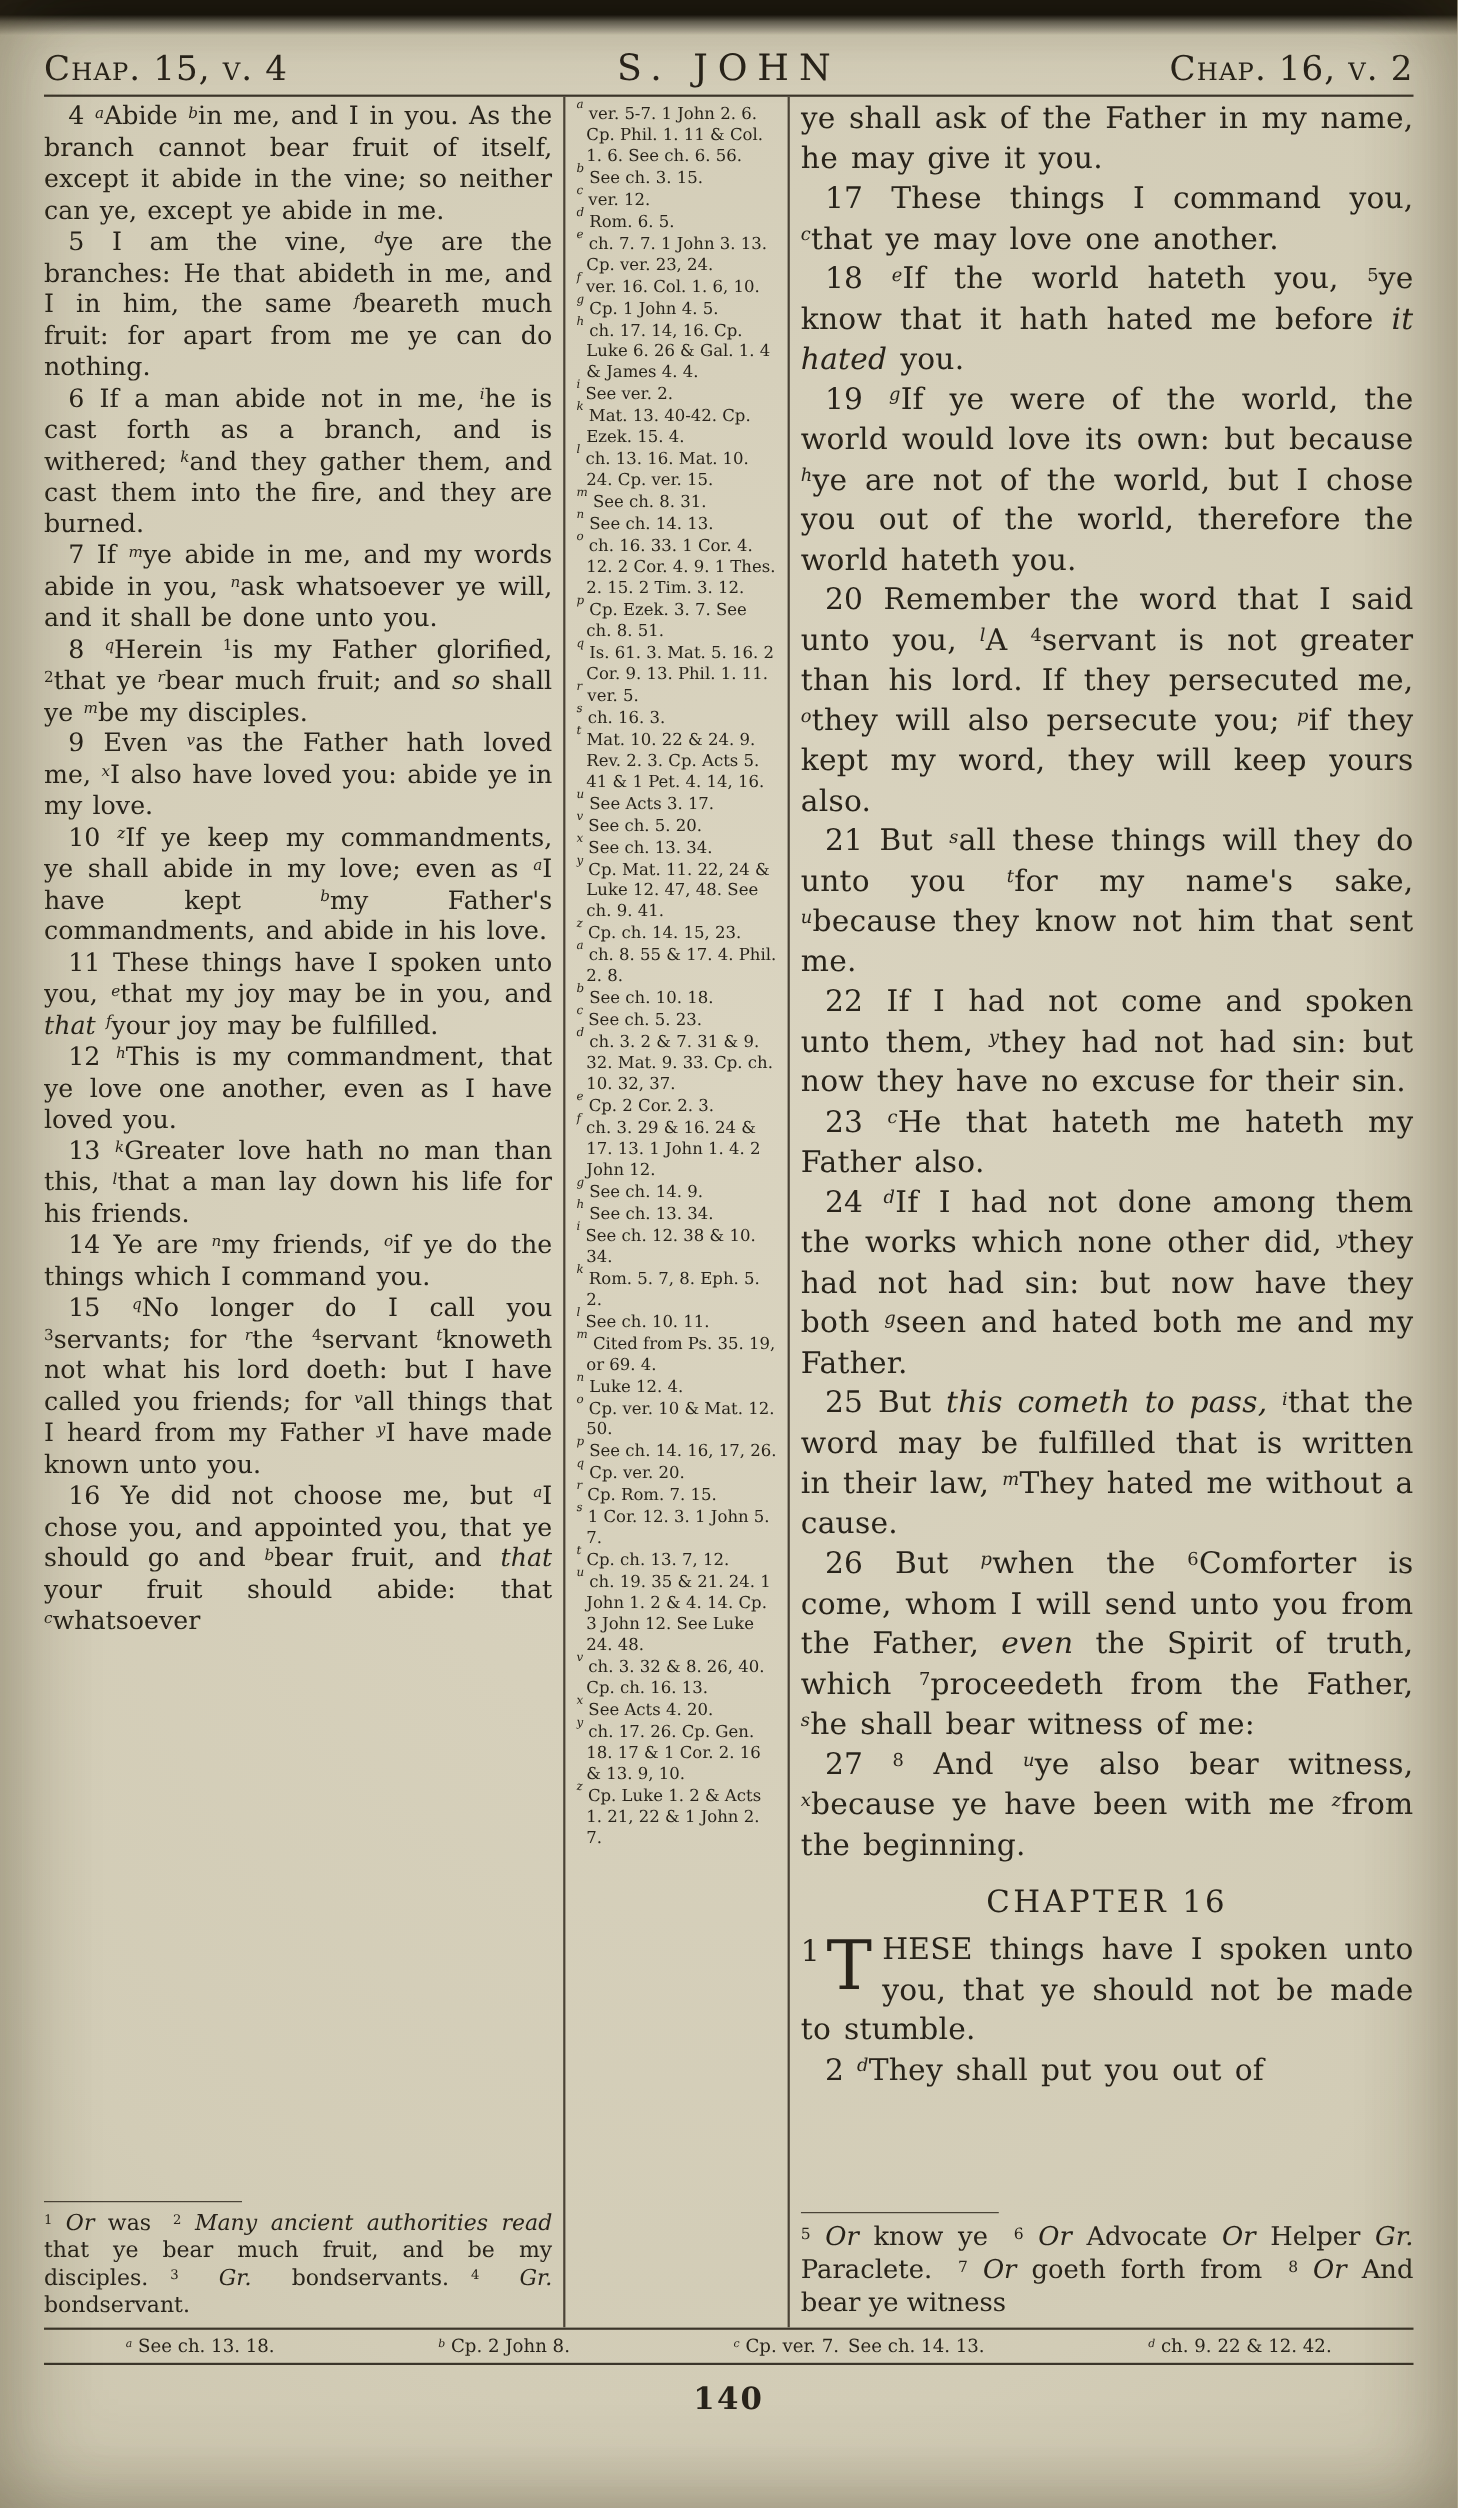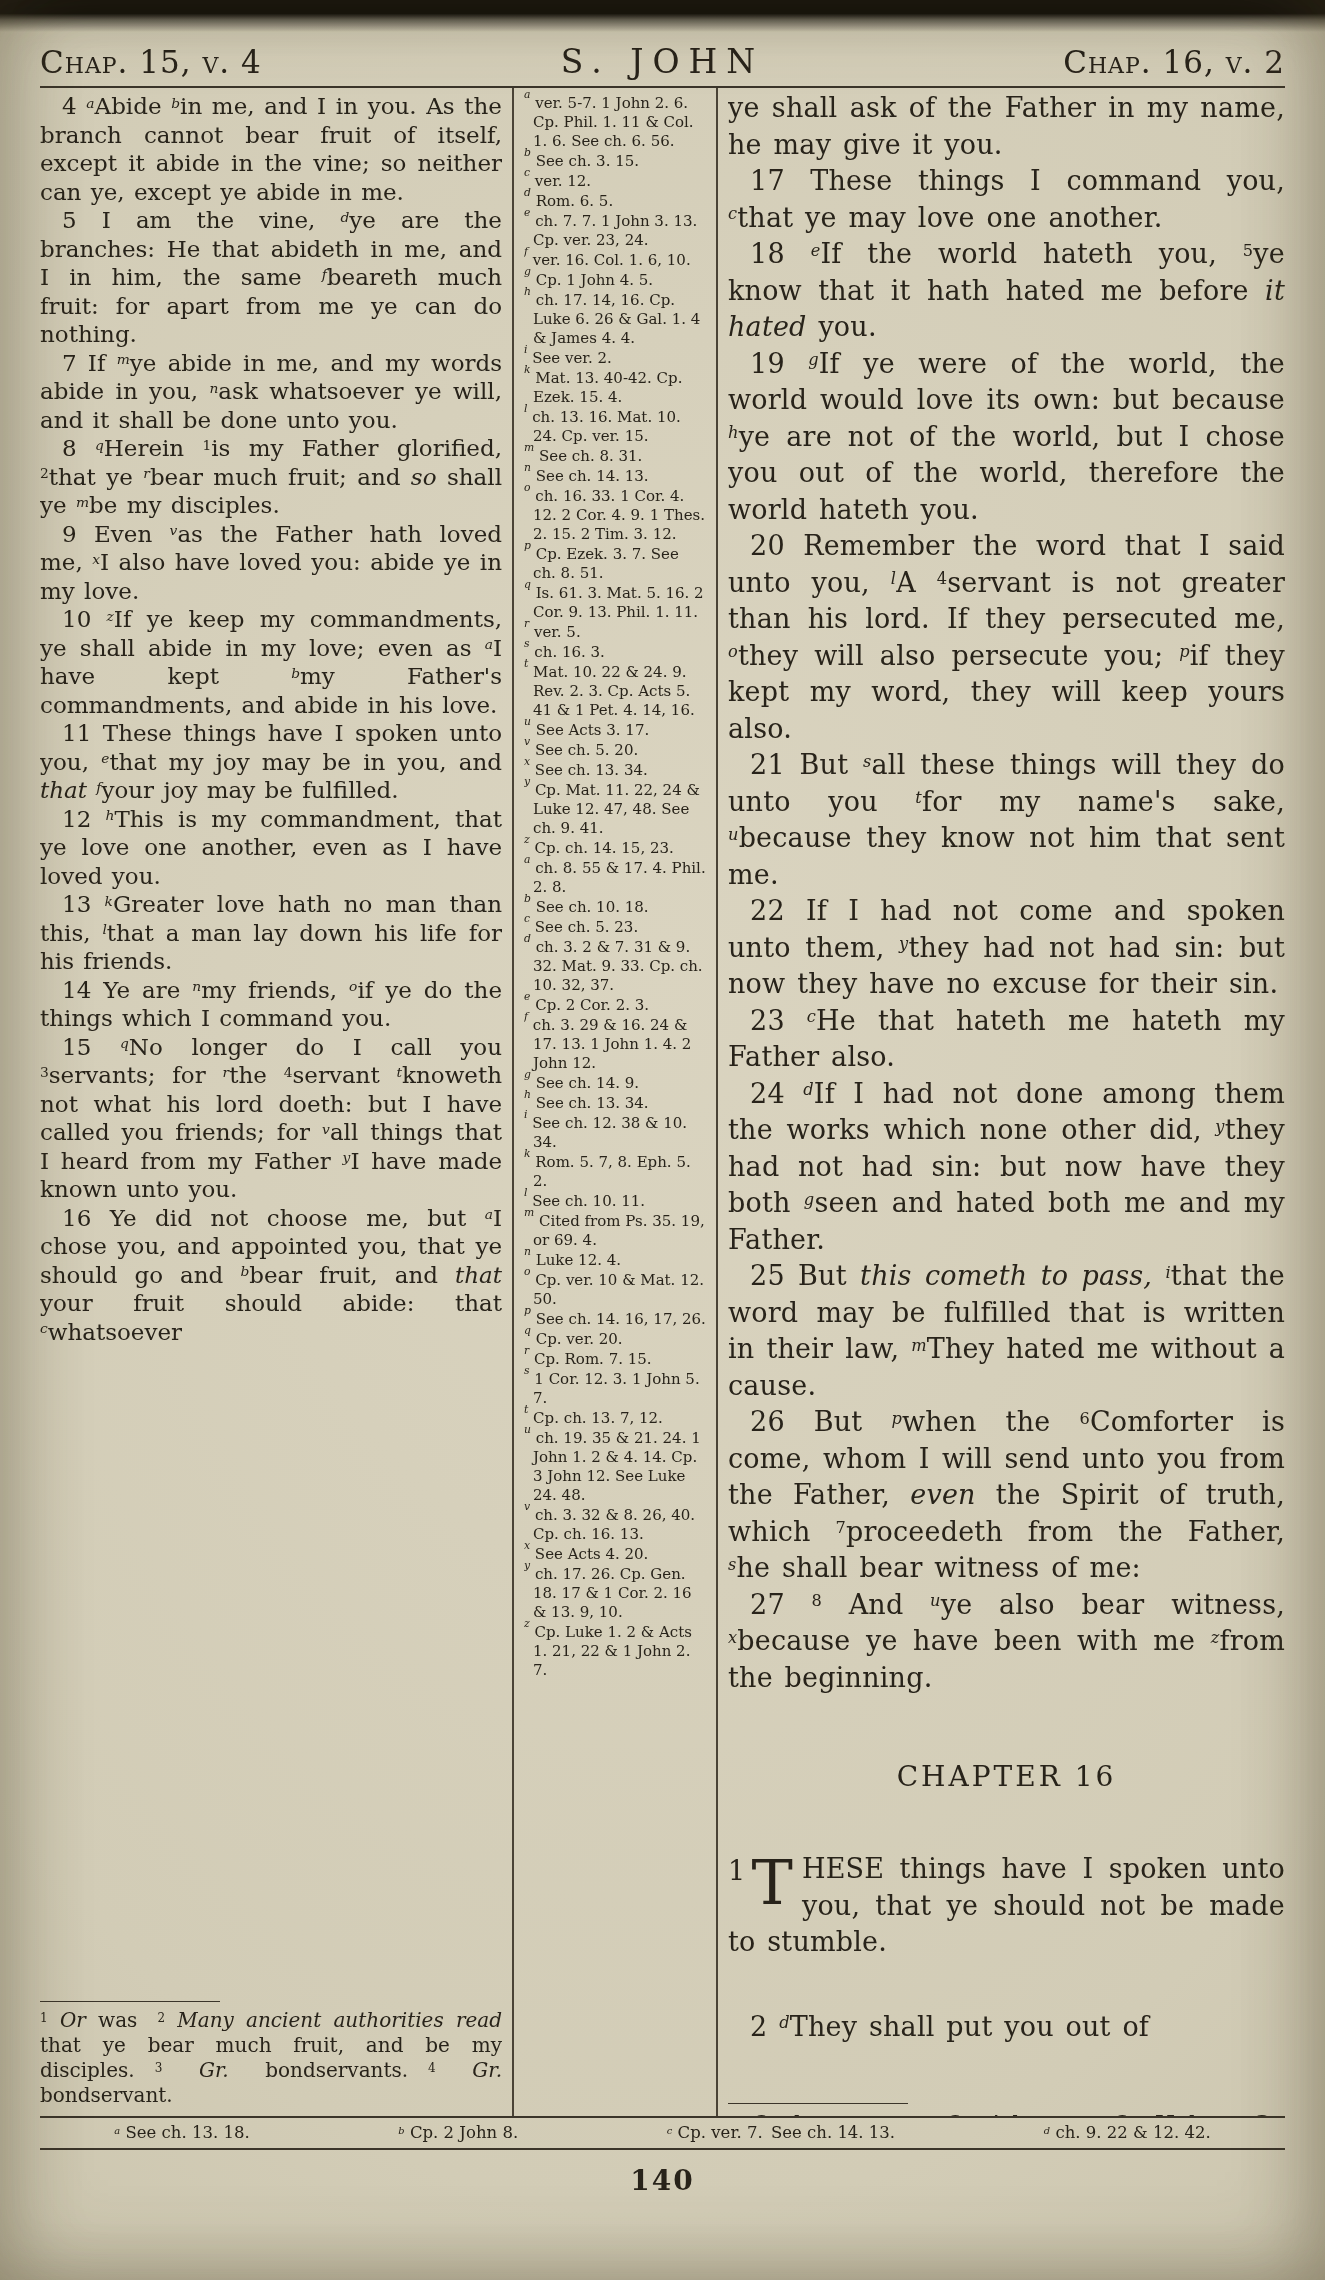--- a/index.html
+++ b/index.html
@@ -28,21 +28,21 @@
   }
   .inner { position: relative; padding: 42px 40px 0; }
 
   .header { display: grid; grid-template-columns: 1fr auto 1fr; align-items: baseline; }
   .hdr { font-variant: small-caps; font-size: 31px; letter-spacing: 1px; }
   .hdr.center { font-variant: normal; font-size: 33px; letter-spacing: 9px; }
   .hdr.right { text-align: right; }
   .hrule { border-top: 2.5px solid #3b352a; margin-top: 5px; }
 
   .cols { display: flex; height: 2028px; overflow: hidden; }
-  .col { overflow: hidden; gap: 48px; }
+  .col { overflow: hidden; }
   .col-left  { width: 462px; display: flex; flex-direction: column; padding-top: 4px; }
   .col-center{ width: 182px; padding-top: 6px; }
   .col-right { flex: 1; display: flex; flex-direction: column; padding-top: 2px; }
   .vrule { width: 2px; background: #4a4336; margin: 0 10px; flex: 0 0 auto; }
 
   .verse {
     margin: 0; text-align: justify;
     font-size: 23px; line-height: 28.5px;
     word-spacing: 2px; text-indent: 22px;
   }
@@ -85,20 +85,21 @@
       <div class="hdr right">Chap. 16, v. 2</div>
     </div>
     <div class="hrule"></div>
 
     <div class="cols">
 
       <div class="col col-left">
         <div>
             <p class="verse">4 <sup class="sl">a</sup>Abide <sup class="sl">b</sup>in me, and I in you. As the branch cannot bear fruit of itself, except it abide in the vine; so neither can ye, except ye abide in me.</p>
             <p class="verse">5 I am the vine, <sup class="sl">d</sup>ye are the branches: He that abideth in me, and I in him, the same <sup class="sl">f</sup>beareth much fruit: for apart from me ye can do nothing.</p>
+            <p class="verse">6 If a man abide not in me, <sup class="sl">i</sup>he is cast forth as a branch, and is withered; <sup class="sl">k</sup>and they gather them, and cast them into the fire, and they are burned.</p>
             <p class="verse">7 If <sup class="sl">m</sup>ye abide in me, and my words abide in you, <sup class="sl">n</sup>ask whatsoever ye will, and it shall be done unto you.</p>
             <p class="verse">8 <sup class="sl">q</sup>Herein <sup class="sn">1</sup>is my Father glorified, <sup class="sn">2</sup>that ye <sup class="sl">r</sup>bear much fruit; and <i>so</i> shall ye <sup class="sl">m</sup>be my disciples.</p>
             <p class="verse">9 Even <sup class="sl">v</sup>as the Father hath loved me, <sup class="sl">x</sup>I also have loved you: abide ye in my love.</p>
             <p class="verse">10 <sup class="sl">z</sup>If ye keep my commandments, ye shall abide in my love; even as <sup class="sl">a</sup>I have kept <sup class="sl">b</sup>my Father's commandments, and abide in his love.</p>
             <p class="verse">11 These things have I spoken unto you, <sup class="sl">e</sup>that my joy may be in you, and <i>that</i> <sup class="sl">f</sup>your joy may be fulfilled.</p>
             <p class="verse">12 <sup class="sl">h</sup>This is my commandment, that ye love one another, even as I have loved you.</p>
             <p class="verse">13 <sup class="sl">k</sup>Greater love hath no man than this, <sup class="sl">l</sup>that a man lay down his life for his friends.</p>
             <p class="verse">14 Ye are <sup class="sl">n</sup>my friends, <sup class="sl">o</sup>if ye do the things which I command you.</p>
             <p class="verse">15 <sup class="sl">q</sup>No longer do I call you <sup class="sn">3</sup>servants; for <sup class="sl">r</sup>the <sup class="sn">4</sup>servant <sup class="sl">t</sup>knoweth not what his lord doeth: but I have called you friends; for <sup class="sl">v</sup>all things that I heard from my Father <sup class="sl">y</sup>I have made known unto you.</p>
             <p class="verse">16 Ye did not choose me, but <sup class="sl">a</sup>I chose you, and appointed you, that ye should go and <sup class="sl">b</sup>bear fruit, and <i>that</i> your fruit should abide: that <sup class="sl">c</sup>whatsoever</p>

